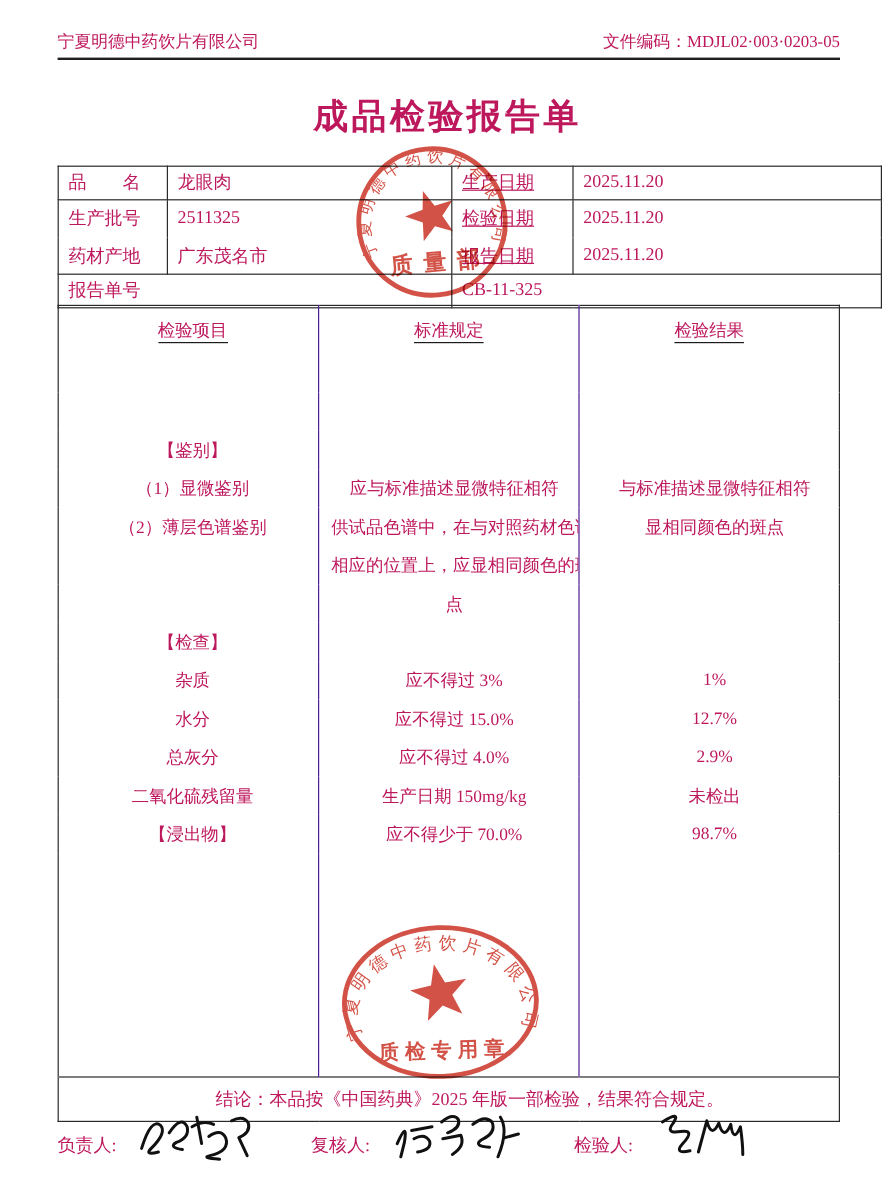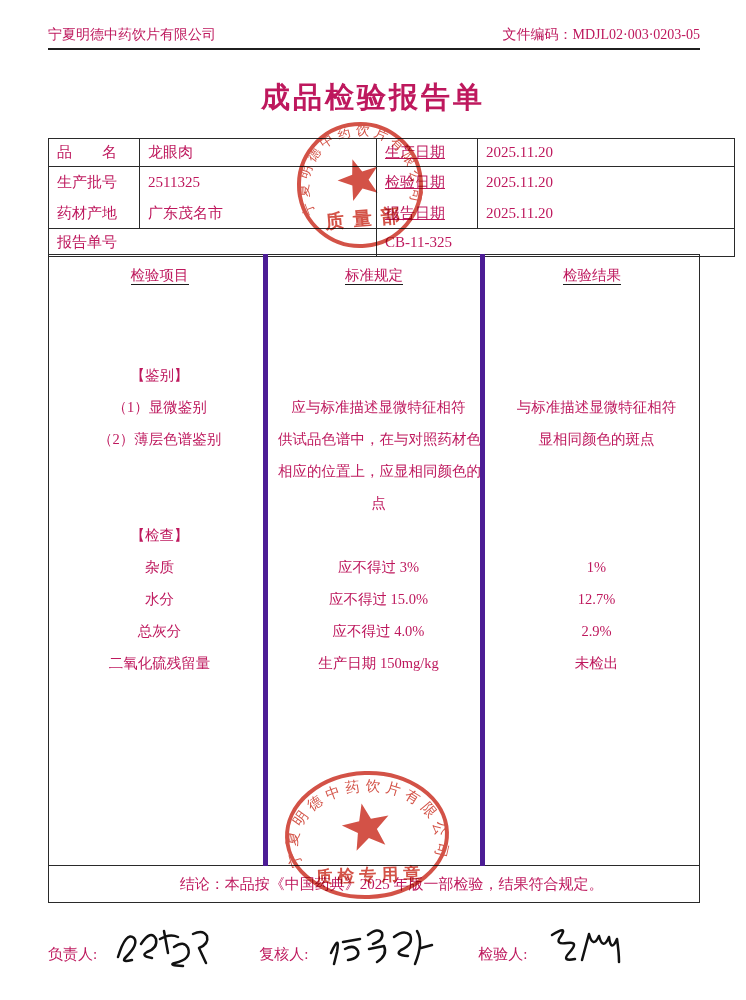--- a/index.html
+++ b/index.html
@@ -17,21 +17,21 @@
   .info-table{position:absolute;top:138px;left:48px;width:652px;font-size:15px;border-radius:12px;}
   .info-table td{border:1px solid #2a2a2a;padding:0 0 0 8px;vertical-align:middle;}
   .info-table .r1 td{height:27px;}
   .info-table .r2 td{height:31px;border-bottom:none;}
   .info-table .r3 td{height:30px;border-top:none;}
   .info-table .r4 td{height:27px;}
   .c-lab1{width:82px;} .c-val1{width:228px;} .c-lab2{width:92px;text-decoration:underline;} .c-val2{width:248px;}
   
   .main-table{position:absolute;top:254px;left:48px;width:652px;font-size:14.5px;border:1px solid #2a2a2a;}
   .main-table th,.main-table td{border:none;vertical-align:middle;font-weight:normal;text-align:center;overflow:hidden;white-space:nowrap;}
-  .main-table .col2,.main-table .col3{border-left:5px solid #4c1d95;}
+  .main-table .col2,.main-table .col3{border-left:1px solid #4c1d95;}
   .main-table thead th{height:38px;}
   .main-table thead .col1{padding-left:8px;}
   .main-table thead .col2,.main-table thead .col3{text-align:center;}
   .u{border-bottom:1px solid #1b1b1b;padding-bottom:1px;}
   .main-table tbody td{height:30px;}
   .main-table td.col1{padding-left:8px;width:211px;}
   .main-table td.col2{padding-left:10px;width:217px;}
   .main-table td.col3{padding-left:10px;width:220px;}
   .main-table .filler td{height:184px;}
   .main-table .conclusion-row td{height:34px;border-top:1px solid #2a2a2a;padding-left:36px;font-size:15px;white-space:nowrap;}
@@ -147,20 +147,25 @@
         </tr>
         <tr>
           <td class="col1">总灰分</td>
           <td class="col2">应不得过 4.0%</td>
           <td class="col3">2.9%</td>
         </tr>
         <tr>
           <td class="col1">二氧化硫残留量</td>
           <td class="col2">生产日期 150mg/kg</td>
           <td class="col3">未检出</td>
+        </tr>
+        <tr>
+          <td class="col1">【浸出物】</td>
+          <td class="col2">应不得少于 70.0%</td>
+          <td class="col3">98.7%</td>
         </tr>
       </tbody>
     <tbody>
       <tr class="filler">
         <td class="col1"></td>
         <td class="col2"></td>
         <td class="col3"></td>
       </tr>
       <tr class="conclusion-row">
         <td colspan="3">结论：本品按《中国药典》2025 年版一部检验，结果符合规定。</td>

